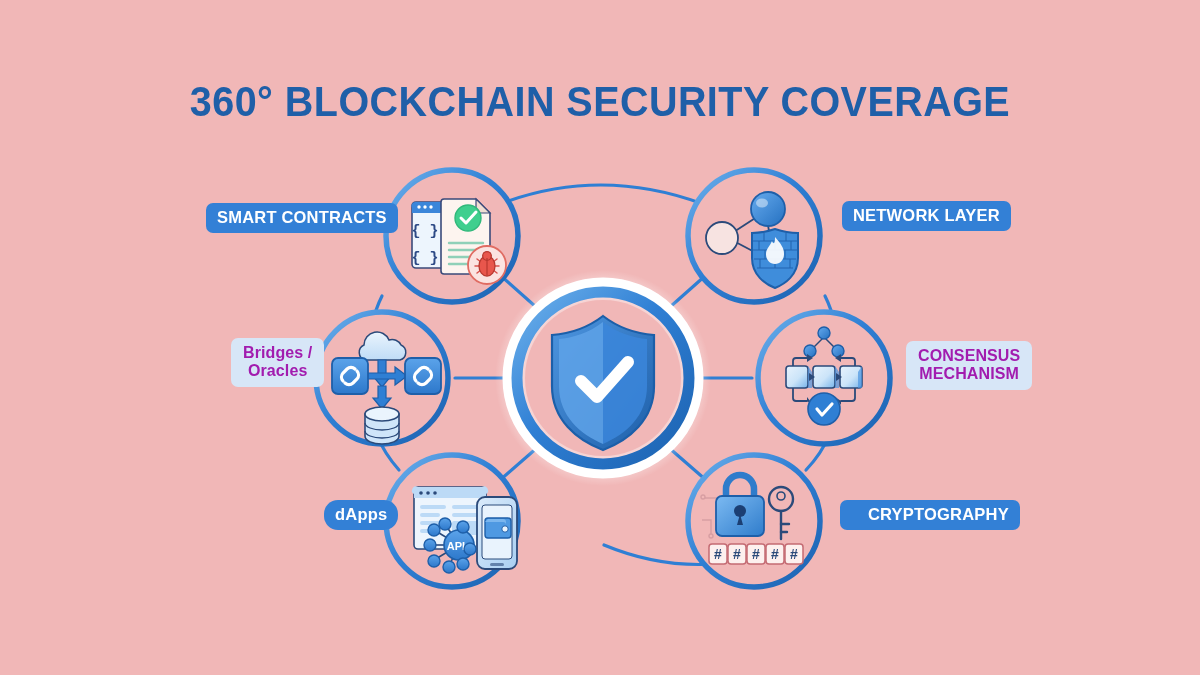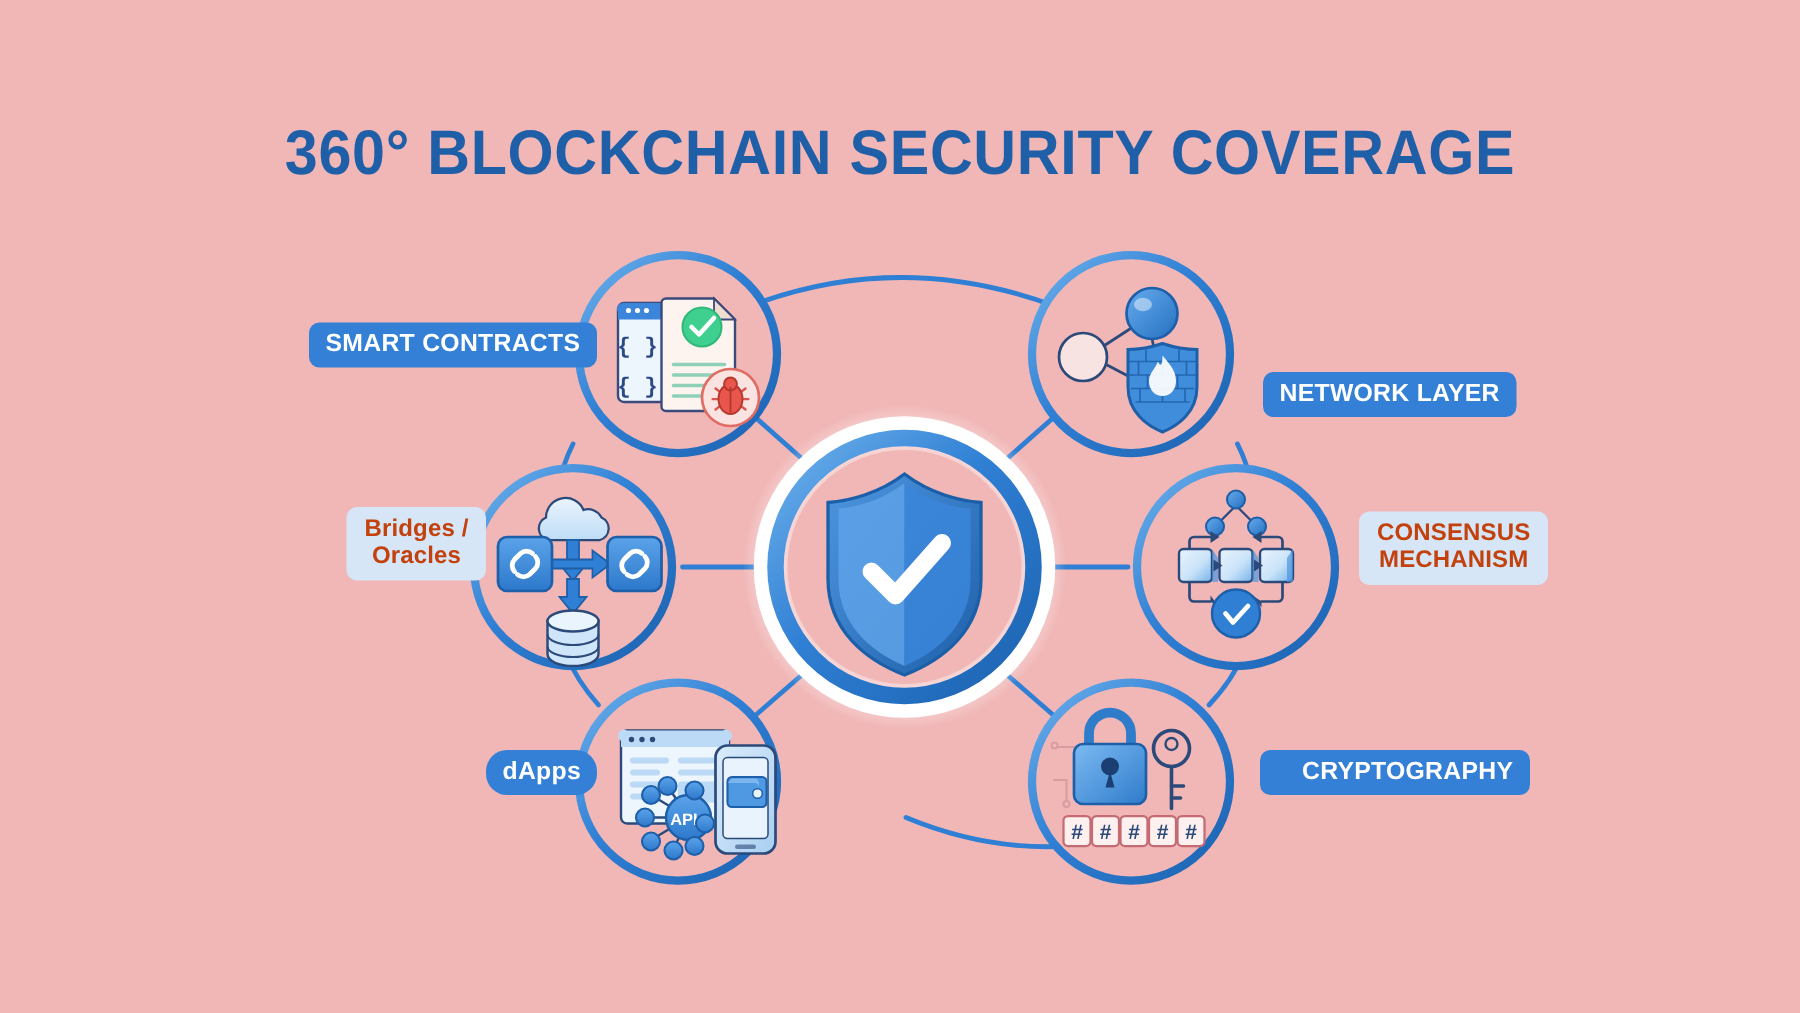--- a/index.html
+++ b/index.html
@@ -57,27 +57,27 @@
   }
   .label.solid {
     background: #3380d6;
     color: #ffffff;
     font-size: 16.5px;
     letter-spacing: 0.2px;
     padding: 5px 11px 6px 11px;
   }
   .label.soft {
     background: #d7e6f7;
-    color: #c2410c;
+    color: #a21caf;
     font-size: 16px;
     letter-spacing: 0.1px;
     padding: 6px 12px 7px 12px;
   }
-  #lbl-smart     { left: 206px; top: 215px; }
-  #lbl-network   { left: 842px; top: 201px; margin-top: 47px; }
+  #lbl-smart     { left: 206px; top: 203px; }
+  #lbl-network   { left: 842px; top: 201px; }
   #lbl-bridges   { left: 231px; top: 338px; }
   #lbl-consensus { left: 906px; top: 341px; text-align: center; }
   #lbl-dapps     { left: 324px; top: 500px; border-radius: 14px; }
   #lbl-crypto    { left: 840px; top: 500px; padding-left: 28px; }
 </style>
 </head>
 <body>
 
 <div id="stage">
 

